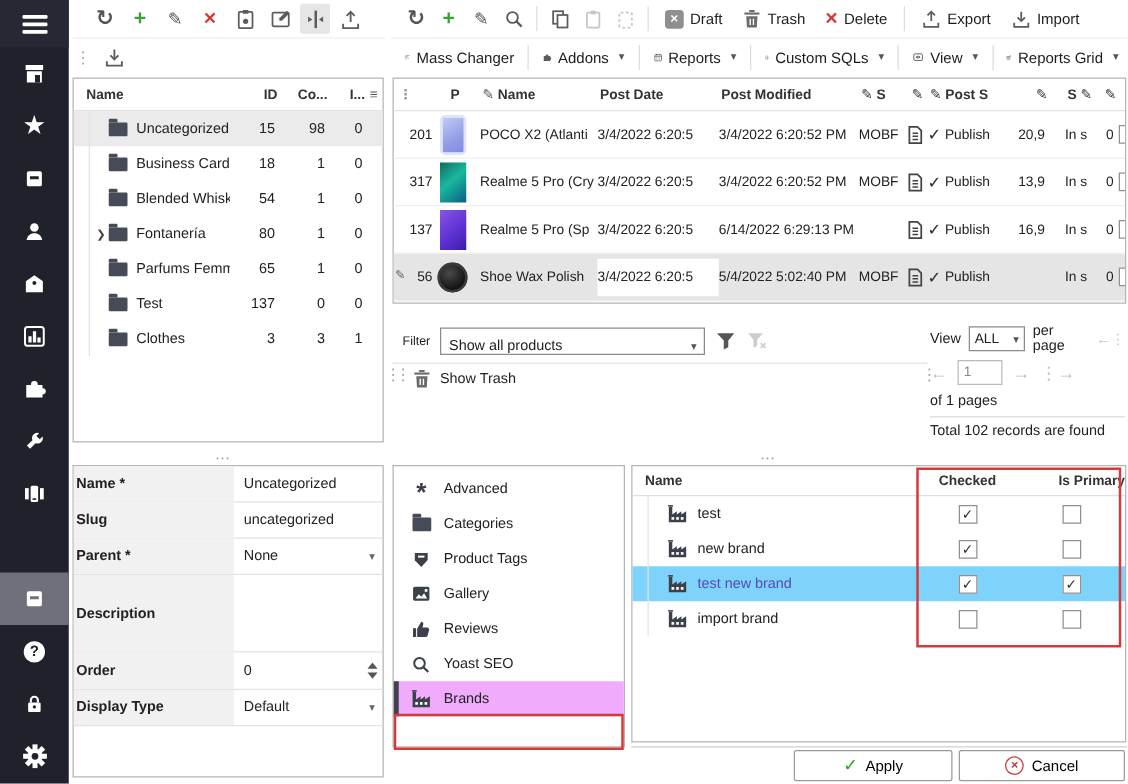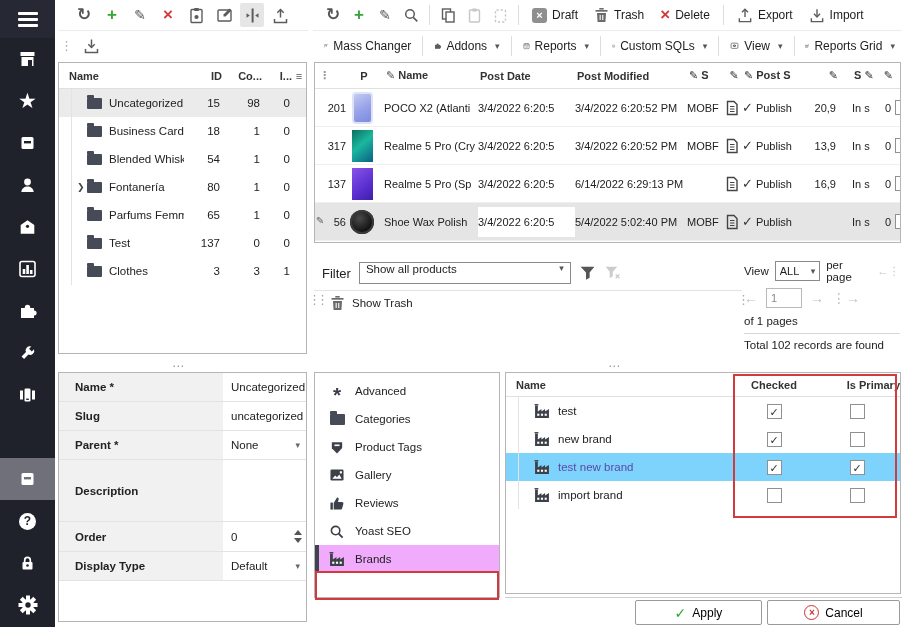--- a/index.html
+++ b/index.html
@@ -80,34 +80,34 @@
   .thumb{width:21px;height:32px}
   .th-poco{border-radius:4px;background:linear-gradient(150deg,#c3cbf2 0%,#96a1e8 55%,#7d8ae0 100%);border:2px solid #dfe3f7}
   .th-cry{background:linear-gradient(140deg,#0c6e5e 0%,#1ab89e 45%,#0a5f84 100%)}
   .th-sp{background:linear-gradient(140deg,#8a55e8 0%,#5a2ed0 60%,#3c1fa8 100%)}
   .th-shoe{width:24px;height:24px;border-radius:50%;background:radial-gradient(circle at 40% 35%,#4a4a4a,#0d0d0d 70%);box-shadow:inset 0 0 0 2px #3a3a3a}
   .cbx{width:15px;height:15px;border:1px solid #909090;background:#fff;font-size:11px;font-weight:bold;line-height:14px;text-align:center;color:#2d2d2d}
 
   
   .filter-row{position:absolute;left:322px;top:262px;display:flex;align-items:center;gap:8px}
   .filter-underline{position:absolute;left:314px;top:290px;width:428px;height:1px;background:#e3e3e3}
-  .fselect{width:212px;height:22px;border:1px solid #8a8a8a;display:flex;align-items:flex-start;padding:0 6px;font-size:11.5px;justify-content:space-between;cursor:pointer}
+  .fselect{width:212px;height:22px;border:1px solid #8a8a8a;display:flex;align-items:flex-end;padding:0 6px;font-size:11.5px;justify-content:space-between;cursor:pointer}
   .show-trash{position:absolute;left:330px;top:295px;display:flex;align-items:center;gap:7px;font-size:11.5px;cursor:pointer}
   .paging{position:absolute;left:744px;top:258px;width:156px;font-size:11.5px}
   .pg-row1{display:flex;align-items:center;gap:6px;height:26px}
   .vselect{width:46px;height:20px;border:1px solid #8a8a8a;display:flex;align-items:center;justify-content:space-between;padding:0 4px;font-size:11px;cursor:pointer}
   .pg-row2{display:flex;align-items:center;gap:8px;height:28px;color:#c0c0c0}
   .pg-input{width:36px;height:20px;border:1px solid #b9b9b9;font-size:11px;padding:0 4px;color:#888;font-family:inherit}
   .pg-arrow{font-size:14px;color:#c0c0c0}
   .pg-pages{height:22px;display:flex;align-items:center;border-bottom:1px solid #d8d8d8;padding-bottom:4px}
   .pg-total{padding-top:5px}
 
   
   .f-row{display:flex;border-bottom:1px solid #e3e3e3}
-  .f-label{width:164px;background:#f1f1f1;font-weight:bold;font-size:11.5px;display:flex;align-items:center;padding-left:16px;color:#222}
+  .f-label{width:128px;background:#f1f1f1;font-weight:bold;font-size:11.5px;display:flex;align-items:center;padding-left:2px;color:#222}
   .f-value{flex:1;display:flex;align-items:center;padding-left:8px;font-size:11.5px;position:relative}
   .f-caret{position:absolute;right:6px;font-size:9px;color:#666}
   .spin{position:absolute;right:4px;display:flex;flex-direction:column;gap:3px}
   .spin i{display:block;width:0;height:0;border-left:4px solid transparent;border-right:4px solid transparent}
   .spin .up{border-bottom:5px solid #555}
   .spin .dn{border-top:5px solid #555}
 
   
   .tab-item{height:28px;display:flex;align-items:center;gap:9px;padding-left:13px;font-size:11.5px;cursor:pointer;position:relative}
   .tab-item .ticon{width:18px;display:flex;justify-content:center;flex:none}
@@ -627,21 +627,21 @@
     <span class="pc-stock">In s</span>
     <span class="pc-qty">0</span>
     <span class="pc-cb">
         <span class="cbx"></span>
       </span>
     <span class="pc-sh">Sh</span>
   </div>
 </div>
 
 <div class="filter-row">
-  <span style="font-size:13px">Filter</span>
+  <span style="font-size:10px">Filter</span>
   <span class="fselect">
     <span>Show all products</span>
     <span class="caret">▾</span>
   </span>
   <svg width="17" height="16" viewBox="0 0 16 15">
       <path d="M1.5 1.5h13L10 7v5l-3.4 1.8V7z" fill="#555"></path>
     </svg>
   <svg width="17" height="16" viewBox="0 0 16 15">
       <path d="M1.5 1.5h11L8.2 6.4v4.4l-2.8 1.5V6.4z" fill="#ccc"></path>
       <path d="M11 9l3.5 3.5M14.5 9 11 12.5" stroke="#ccc" stroke-width="1.3"></path>

